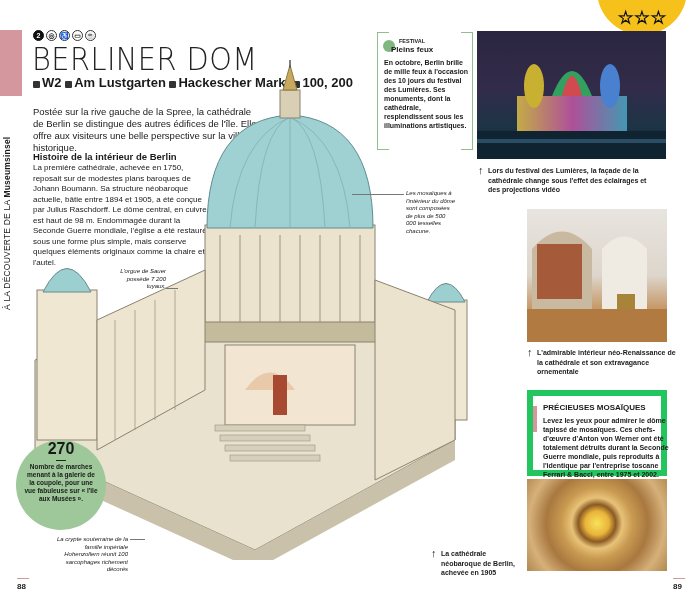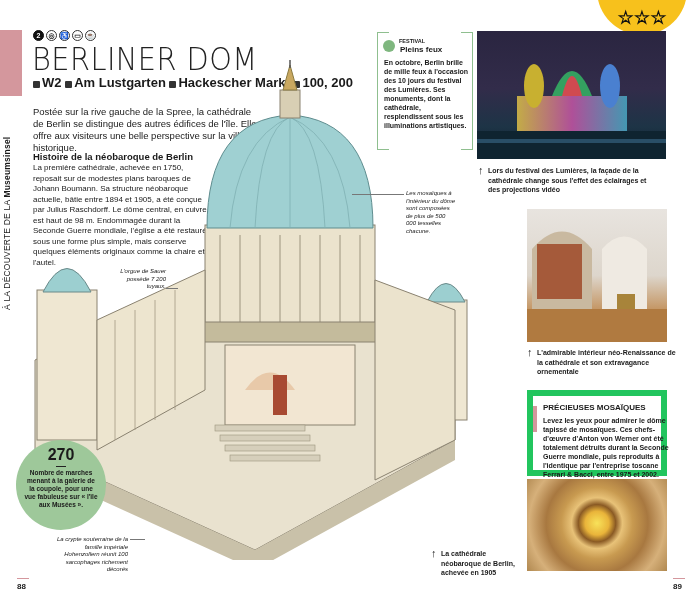--- a/index.html
+++ b/index.html
@@ -29,21 +29,21 @@
   
   .callout { position: absolute; font-size: 6px; font-style: italic; line-height: 7.5px; }
   .callout-line { position: absolute; height: 1px; background: #777; }
 
   
   .fest { position: absolute; left: 377px; top: 32px; width: 96px; height: 118px; border-left: 1px solid #8fbf8f; border-right: 1px solid #8fbf8f; }
   .fest::before, .fest::after { content: ""; position: absolute; left: -1px; right: -1px; height: 1px; background: linear-gradient(to right, #8fbf8f 12px, transparent 12px, transparent calc(100% - 12px), #8fbf8f calc(100% - 12px)); }
   .fest::before { top: 0; } .fest::after { bottom: 0; }
   .fest-icon { position: absolute; left: 5px; top: 8px; width: 12px; height: 12px; border-radius: 50%; background: #7fb77f; }
   .fest-label { position: absolute; left: 21px; top: 6px; font-size: 5.5px; font-weight: 700; }
-  .fest-title { position: absolute; left: 22px; top: 13px; font-size: 8px; font-weight: 700; }
+  .fest-title { position: absolute; left: 13px; top: 13px; font-size: 8px; font-weight: 700; }
   .fest-text { position: absolute; left: 6px; top: 26px; width: 86px; font-size: 7px; font-weight: 700; line-height: 9px; }
 
   
   .photo { position: absolute; overflow: hidden; }
   .photo1 { left: 477px; top: 31px; width: 189px; height: 128px; background: linear-gradient(180deg,#2a2540 0%,#322c4a 45%,#1d3446 75%,#0e1c28 100%); }
   .photo2 { left: 527px; top: 209px; width: 140px; height: 133px; background: linear-gradient(180deg,#e8e4df 0%,#ddd6cc 50%,#c08b52 80%,#9c6a3a 100%); }
   .photo3 { left: 527px; top: 479px; width: 140px; height: 92px; background: radial-gradient(circle at 50% 48%, #f8e25a 0%, #e9b43a 14%, #8a5a24 22%, #e8c278 30%, #c89a50 42%, #a87840 60%, #d6b07a 80%, #b08850 100%); }
 
   .cap { position: absolute; font-size: 7px; font-weight: 700; line-height: 9.5px; }
   .cap .arrow { position: absolute; left: -10px; top: 0; font-size: 11px; font-weight: 400; }
@@ -53,21 +53,21 @@
   .mosa-bar { position: absolute; left: 0; top: 10px; width: 4px; height: 26px; background: #d4979d; }
   .mosa-title { position: absolute; left: 10px; top: 7px; font-size: 8px; font-weight: 700; }
   .mosa-text { position: absolute; left: 10px; top: 20px; width: 126px; font-size: 7px; font-weight: 700; line-height: 9px; }
 
   
   .stars { position: absolute; left: 597px; top: -30px; width: 90px; height: 65px; border-radius: 0 0 45px 45px; background: #f7c11c; display: flex; align-items: flex-end; justify-content: center; padding-bottom: 8px; font-size: 16px; gap: 2px; }
   .stars span { color: #f7c11c; -webkit-text-stroke: 1.2px #111; }
 
   
   .circle270 { position: absolute; left: 16px; top: 440px; width: 90px; height: 90px; border-radius: 50%; background: #9ec89a; text-align: center; }
-  .c-num { font-size: 16px; font-weight: 700; margin-top: 6px; }
+  .c-num { font-size: 16px; font-weight: 700; }
   .c-rule { width: 10px; height: 1px; background: #222; margin: 2px auto; }
   .c-text { font-size: 6.5px; font-weight: 700; line-height: 8px; padding: 0 8px; }
 
   .pagenum { position: absolute; font-size: 8px; font-weight: 700; }
   .pagenum::before { content: ""; position: absolute; left: 0; top: -4px; width: 12px; height: 1px; background: #d4979d; }
 </style>
 </head>
 <body>
 
 <div class="page">
@@ -88,21 +88,21 @@
     <div>
       <span class="sq"></span><span>W2</span>
       <span class="sq"></span><span>Am Lustgarten</span>
       <span class="sq"></span><span>Hackescher Markt</span>
       <span class="sq"></span><span>100, 200</span>
     </div>
   </div>
 
   <p class="intro">Postée sur la rive gauche de la Spree, la cathédrale de Berlin se distingue des autres édifices de l'île. Elle offre aux visiteurs une belle perspective sur la ville historique.</p>
 
-  <div class="history-title">Histoire de la néobaroque de Berlin</div>
+  <div class="history-title">Histoire de la intérieur de Berlin</div>
   <p class="history">La première cathédrale, achevée en 1750, reposait sur de modestes plans baroques de Johann Boumann. Sa structure néobaroque actuelle, bâtie entre 1894 et 1905, a été conçue par Julius Raschdorff. Le dôme central, en cuivre, est haut de 98 m. Endommagée durant la Seconde Guerre mondiale, l'église a été restaurée sous une forme plus simple, mais conserve quelques éléments originaux comme la chaire et l'autel.</p>
 
   <svg class="illus" viewBox="0 0 460 500">
 
     <polygon points="20,300 230,200 440,290 440,380 240,490 20,390" fill="#e9e2cf" stroke="#8a8270" stroke-width="1"></polygon>
     <polygon points="20,390 240,490 440,380 440,400 240,510 20,410" fill="#c9c1a9"></polygon>
 
     <rect x="22" y="230" width="60" height="150" fill="#efe7d2" stroke="#8a8270"></rect>
     <path d="M28,232 Q52,185 76,232 Z" fill="#9ccfd0" stroke="#6a8a8a"></path>
 

